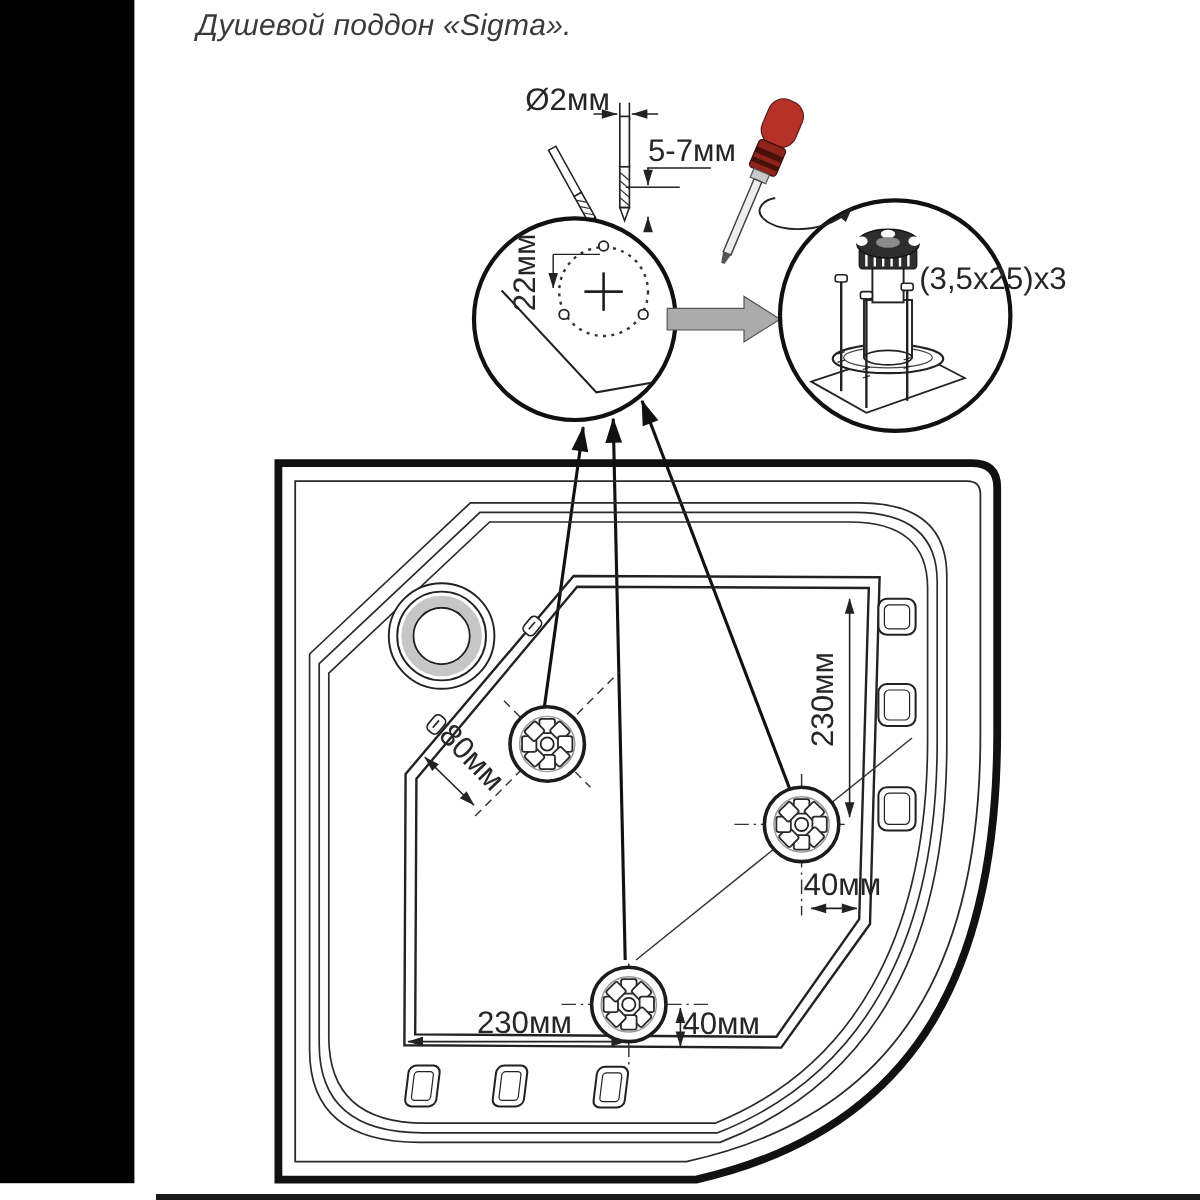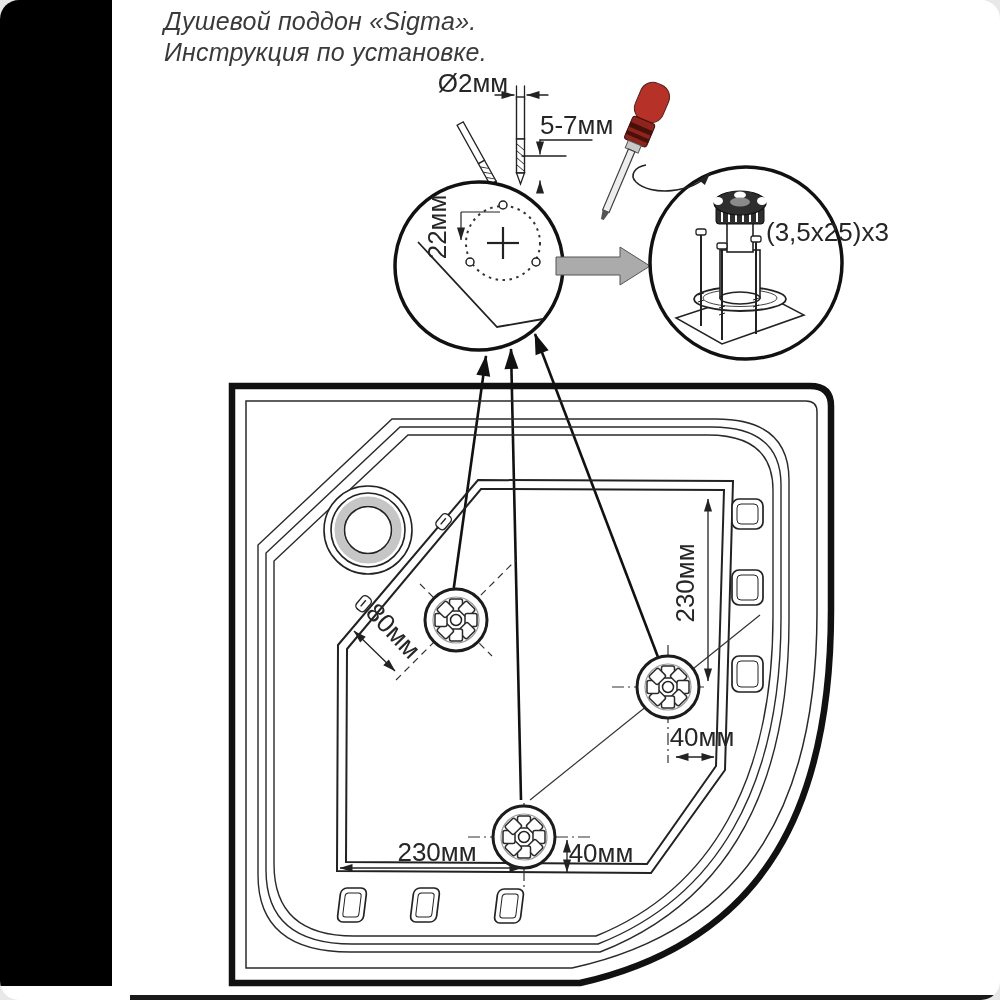--- a/index.html
+++ b/index.html
@@ -1,32 +1,31 @@
 <!DOCTYPE html>
 <html><head>
 <meta charset="utf-8">
 <style>
   html,body{margin:0;padding:0;background:#e8e8e8;}
   #page{position:relative;width:1000px;height:1000px;background:#ffffff;overflow:hidden;
-        font-family:"Liberation Sans",sans-serif;border-radius:19px;}
+        font-family:"Liberation Sans",sans-serif;}
   #title{position:absolute;left:164px;top:6px;font-style:italic;font-size:25px;line-height:31px;
          color:#3a3a3a;letter-spacing:.2px;}
   svg{position:absolute;left:0;top:0;}
   svg text{font-family:"Liberation Sans",sans-serif;fill:#262626;}
   .dim{font-size:26px;}
   .lbl{font-size:26px;}
 </style>
 </head>
 <body>
 
 <div id="page">
 
   <div id="title">
     <div>Душевой поддон «Sigma».</div>
-    <div>Инструкция по установке.</div>
   </div>
 
   <svg width="1000" height="1000" viewBox="0 0 1000 1000">
     <defs>
       <marker id="dimA" markerWidth="15" markerHeight="11" refX="13.5" refY="5" orient="auto-start-reverse" markerUnits="userSpaceOnUse">
         <path d="M14,5 L1,1 L1,9 Z" fill="#222"></path>
       </marker>
       <marker id="bigA" markerWidth="24" markerHeight="18" refX="21" refY="8" orient="auto" markerUnits="userSpaceOnUse">
         <path d="M22,8 L1,1 L1,15 Z" fill="#111"></path>
       </marker>

